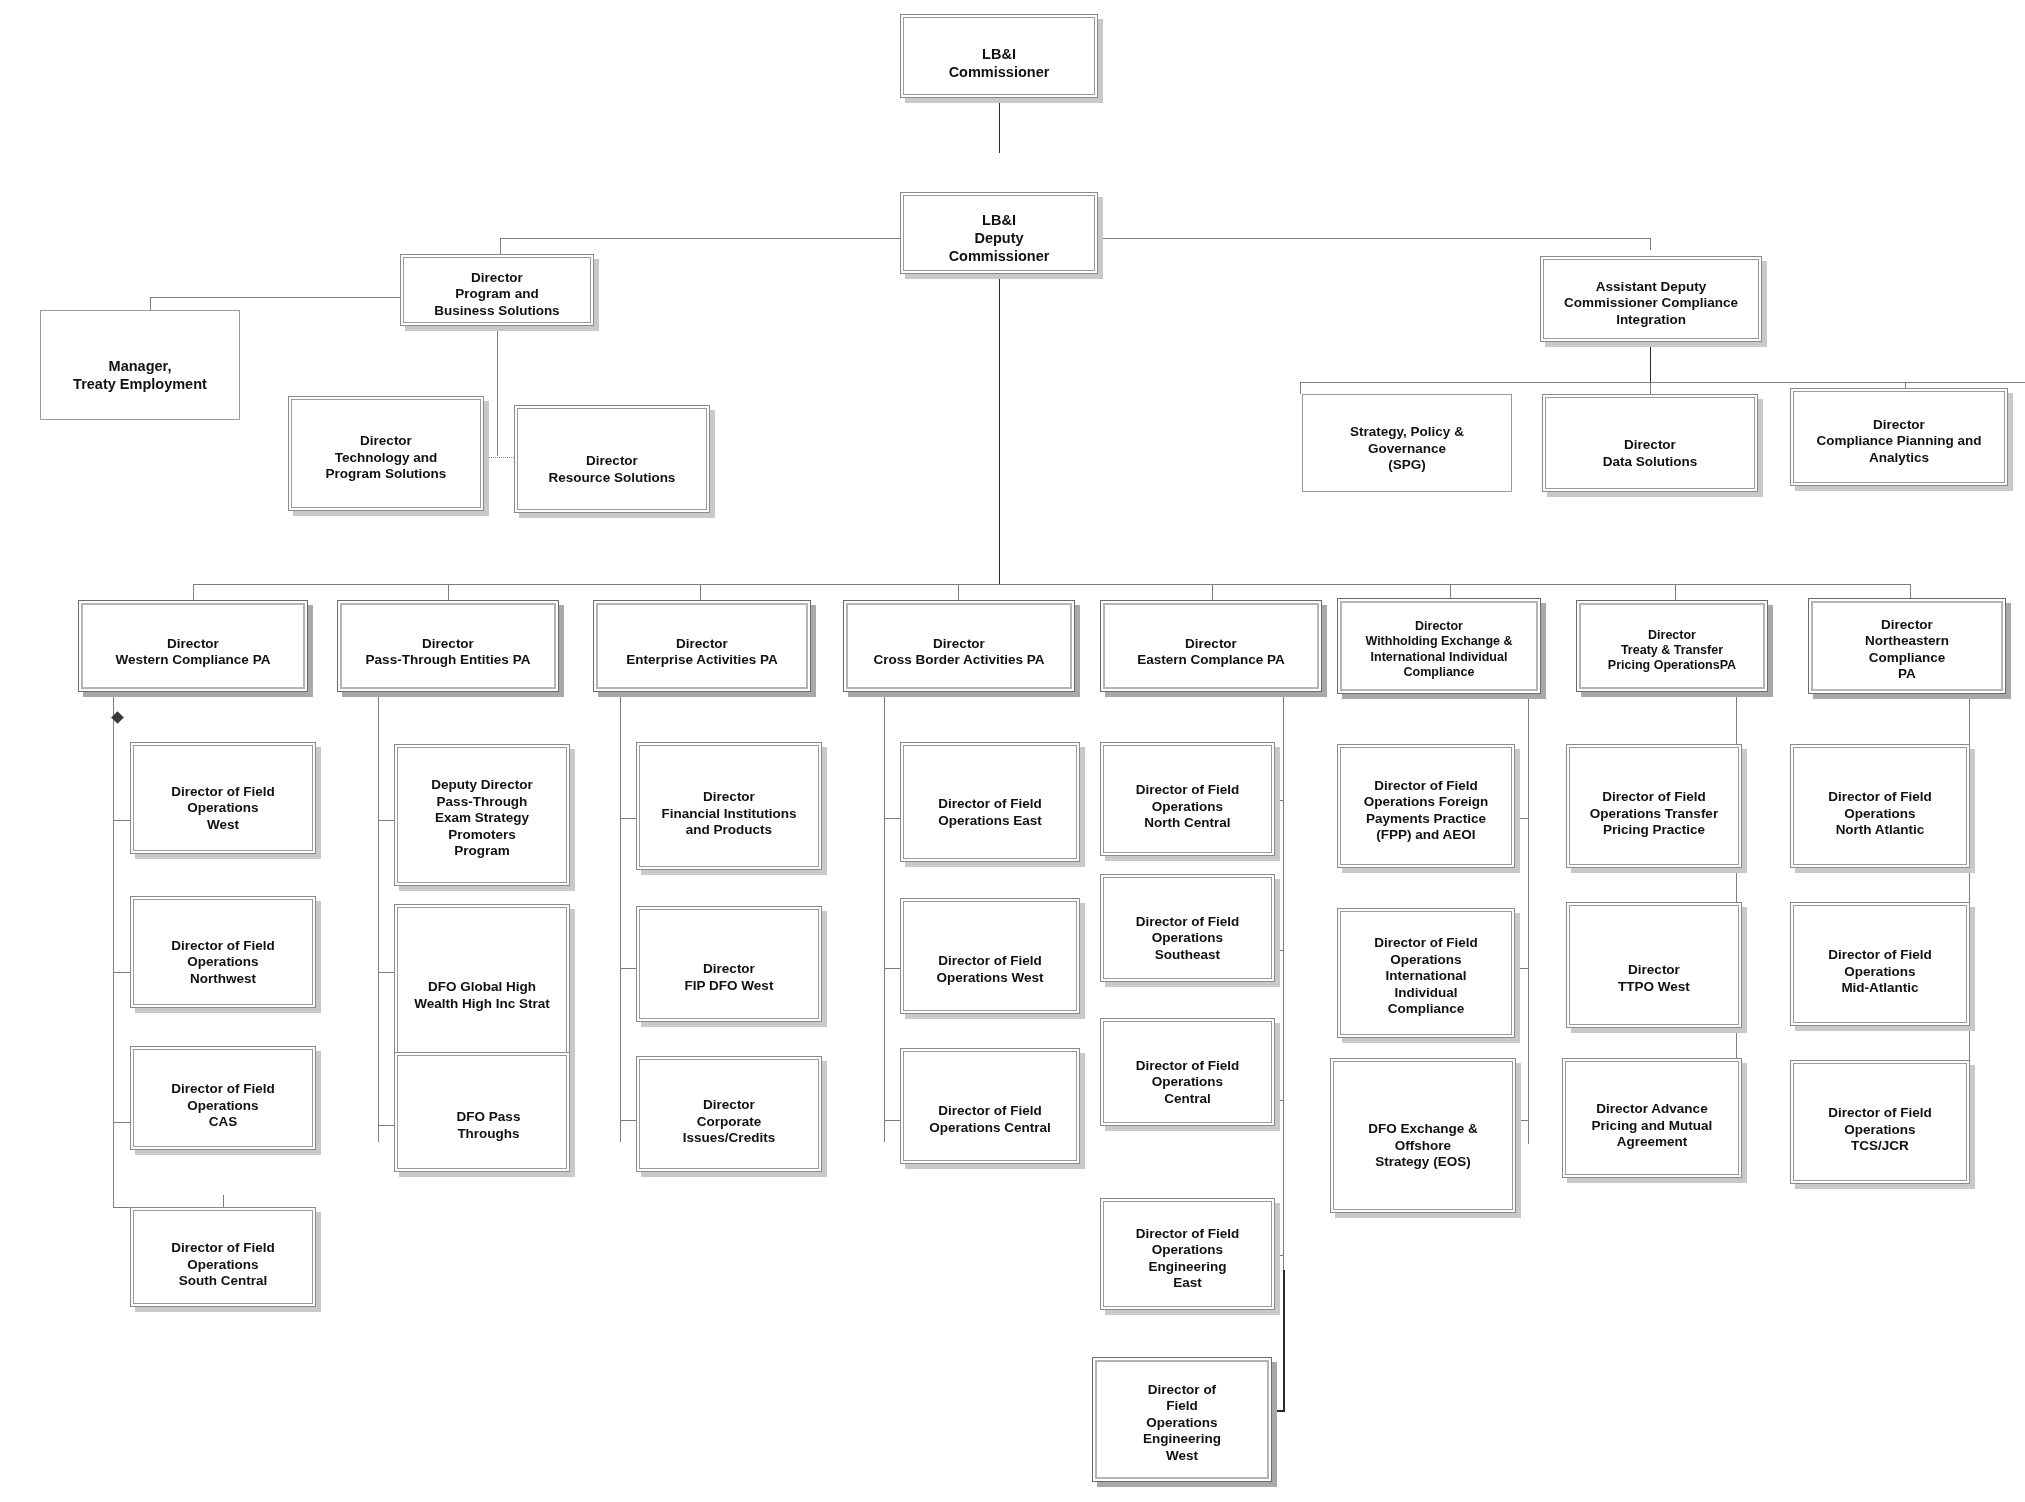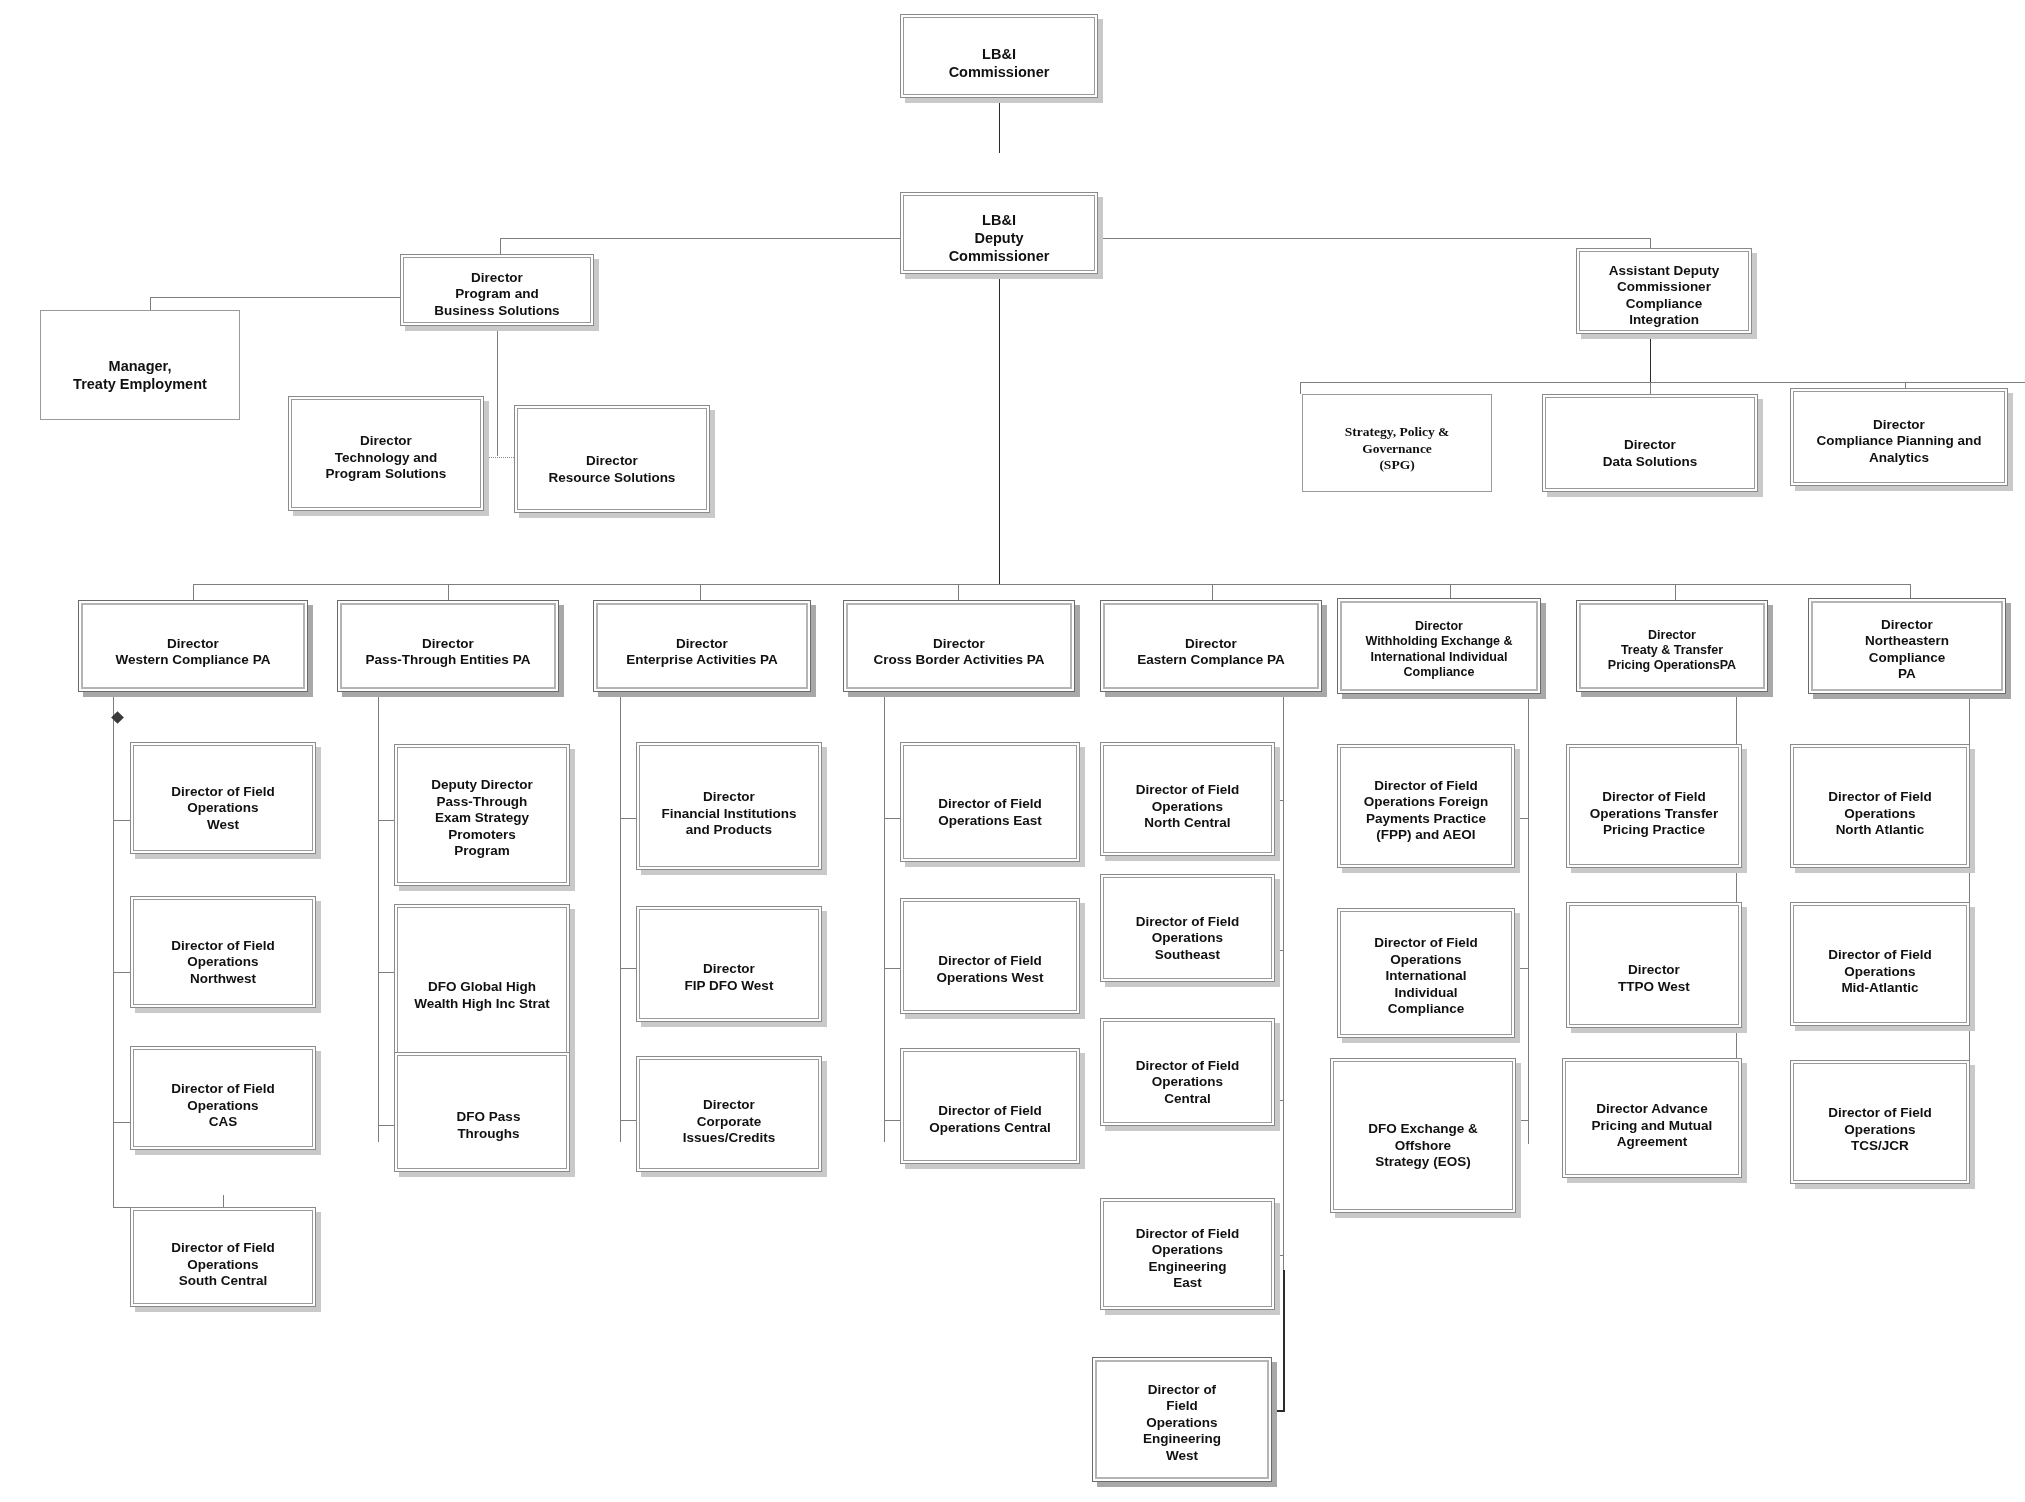--- a/index.html
+++ b/index.html
@@ -142,34 +142,34 @@
 
   <div class="ln dotted" style="left:484px;top:457px;width:30px;"></div>
 
   <div class="box framed p18 t13" style="left:514px;top:405px;width:196px;height:108px;">
     <span class="lbl">Director
 Resource Solutions</span>
   </div>
 
   <div class="ln v" style="left:1650px;top:238px;height:12px;"></div>
 
-  <div class="box framed p8 t13" style="left:1540px;top:248px;width:176px;height:86px;margin-left:36px;">
+  <div class="box framed p8 t13" style="left:1540px;top:256px;width:222px;height:86px;">
     <span class="lbl">Assistant Deputy
 Commissioner Compliance
 Integration</span>
   </div>
 
   <div class="ln v dark" style="left:1650px;top:334px;height:48px;"></div>
   <div class="ln h" style="left:1300px;top:382px;width:1024px;"></div>
 
   <div class="ln v" style="left:1300px;top:382px;height:12px;"></div>
   <div class="ln v" style="left:1650px;top:382px;height:12px;"></div>
   <div class="ln v" style="left:1905px;top:382px;height:8px;"></div>
 
-  <div class="box plain p10 t13" style="left:1302px;top:394px;width:190px;height:98px;font-family:Liberation Serif, serif;">
+  <div class="box plain p10 t13" style="left:1302px;top:394px;width:210px;height:98px;">
     <span class="lbl">Strategy,  Policy &amp;
 Governance
 (SPG)</span>
   </div>
 
   <div class="box framed p18 t13" style="left:1542px;top:394px;width:216px;height:98px;">
     <span class="lbl">Director
 Data Solutions</span>
   </div>
 

